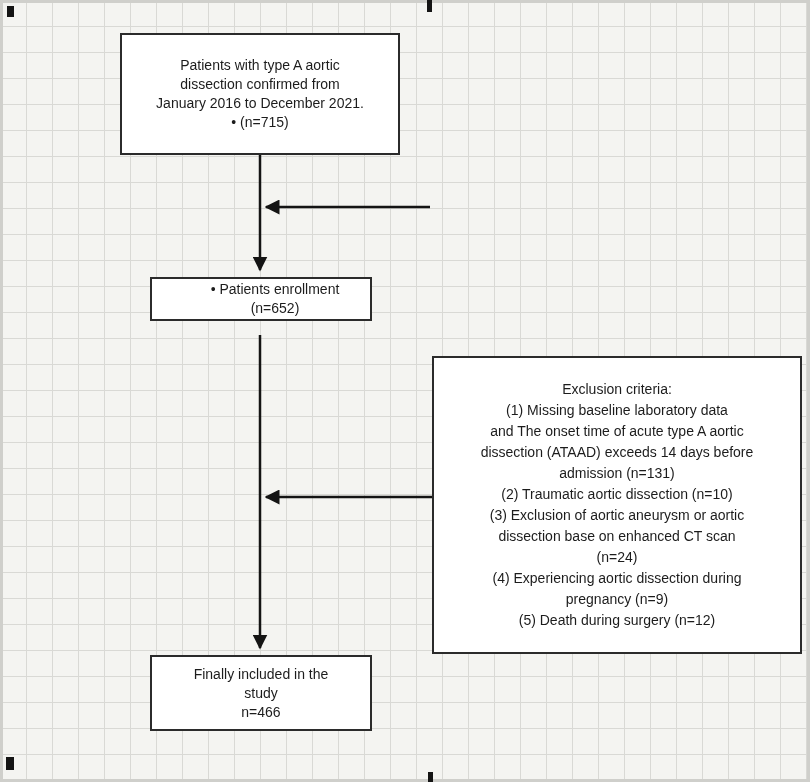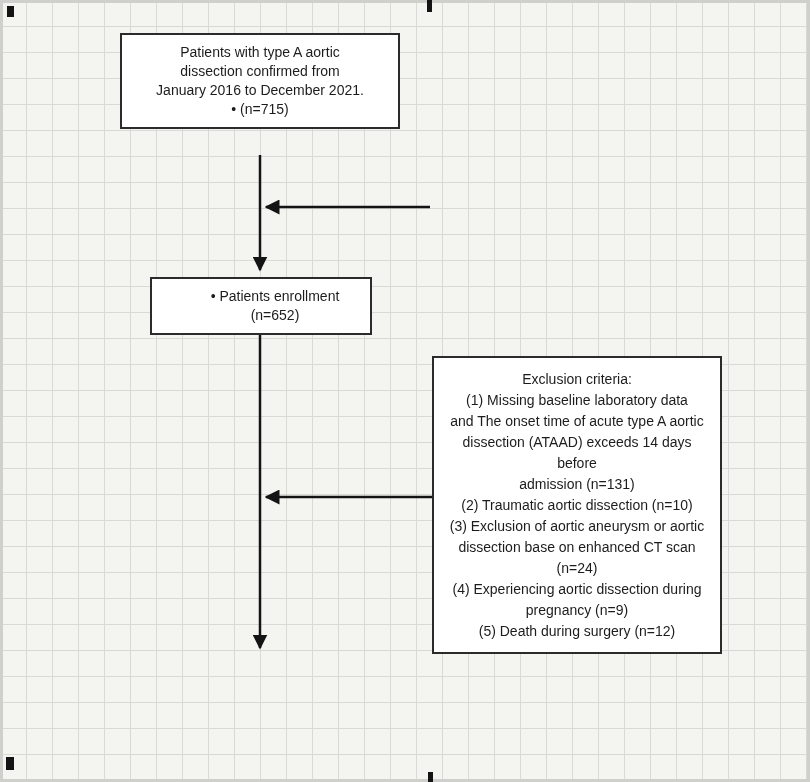--- a/index.html
+++ b/index.html
@@ -44,24 +44,24 @@
     color: #1c1c1c;
     padding: 4px 8px;
   }
 
   .node .txt {
     white-space: pre-line;
     font-size: 14px;
     line-height: 19px;
   }
 
-  .node-top        { left: 120px; top: 33px;  width: 280px; height: 96px; }
+  .node-top        { left: 120px; top: 33px;  width: 280px; height: 122px; }
   .node-inclusion  { left: 430px; top: 150px; width: 240px; height: 148px; }
-  .node-enrollment { left: 150px; top: 277px; width: 222px; height: 58px; padding-left: 36px;  }
-  .node-exclusion  { left: 432px; top: 356px; width: 290px; height: 298px; }
+  .node-enrollment { left: 150px; top: 277px; width: 222px; height: 44px; padding-left: 36px;  }
+  .node-exclusion  { left: 432px; top: 356px; width: 370px; height: 298px; }
   .node-exclusion .txt { line-height: 21px; }
   .node-final      { left: 150px; top: 655px; width: 222px; height: 76px;  }
 
   .artifact {
     position: absolute;
     background: #141414;
     z-index: 3;
   }
   .artifact-tl { left: 7px;   top: 6px;    width: 7px; height: 11px; }
   .artifact-tc { left: 427px; top: 0;      width: 5px; height: 12px; }
@@ -106,19 +106,24 @@
 admission (n=131)
 (2) Traumatic aortic dissection (n=10)
 (3) Exclusion of aortic aneurysm or aortic
 dissection base on enhanced CT scan
 (n=24)
 (4) Experiencing aortic dissection during
 pregnancy (n=9)
 (5) Death during surgery (n=12)</div>
   </div>
 
+  <div class="node node-final">
+    <div class="txt">Finally included in the
+study
+n=466</div>
+  </div>
 
   <div class="artifact artifact-tl"></div>
   <div class="artifact artifact-tc"></div>
   <div class="artifact artifact-bl"></div>
   <div class="artifact artifact-bc"></div>
 
 </div>
 
 </body></html>

